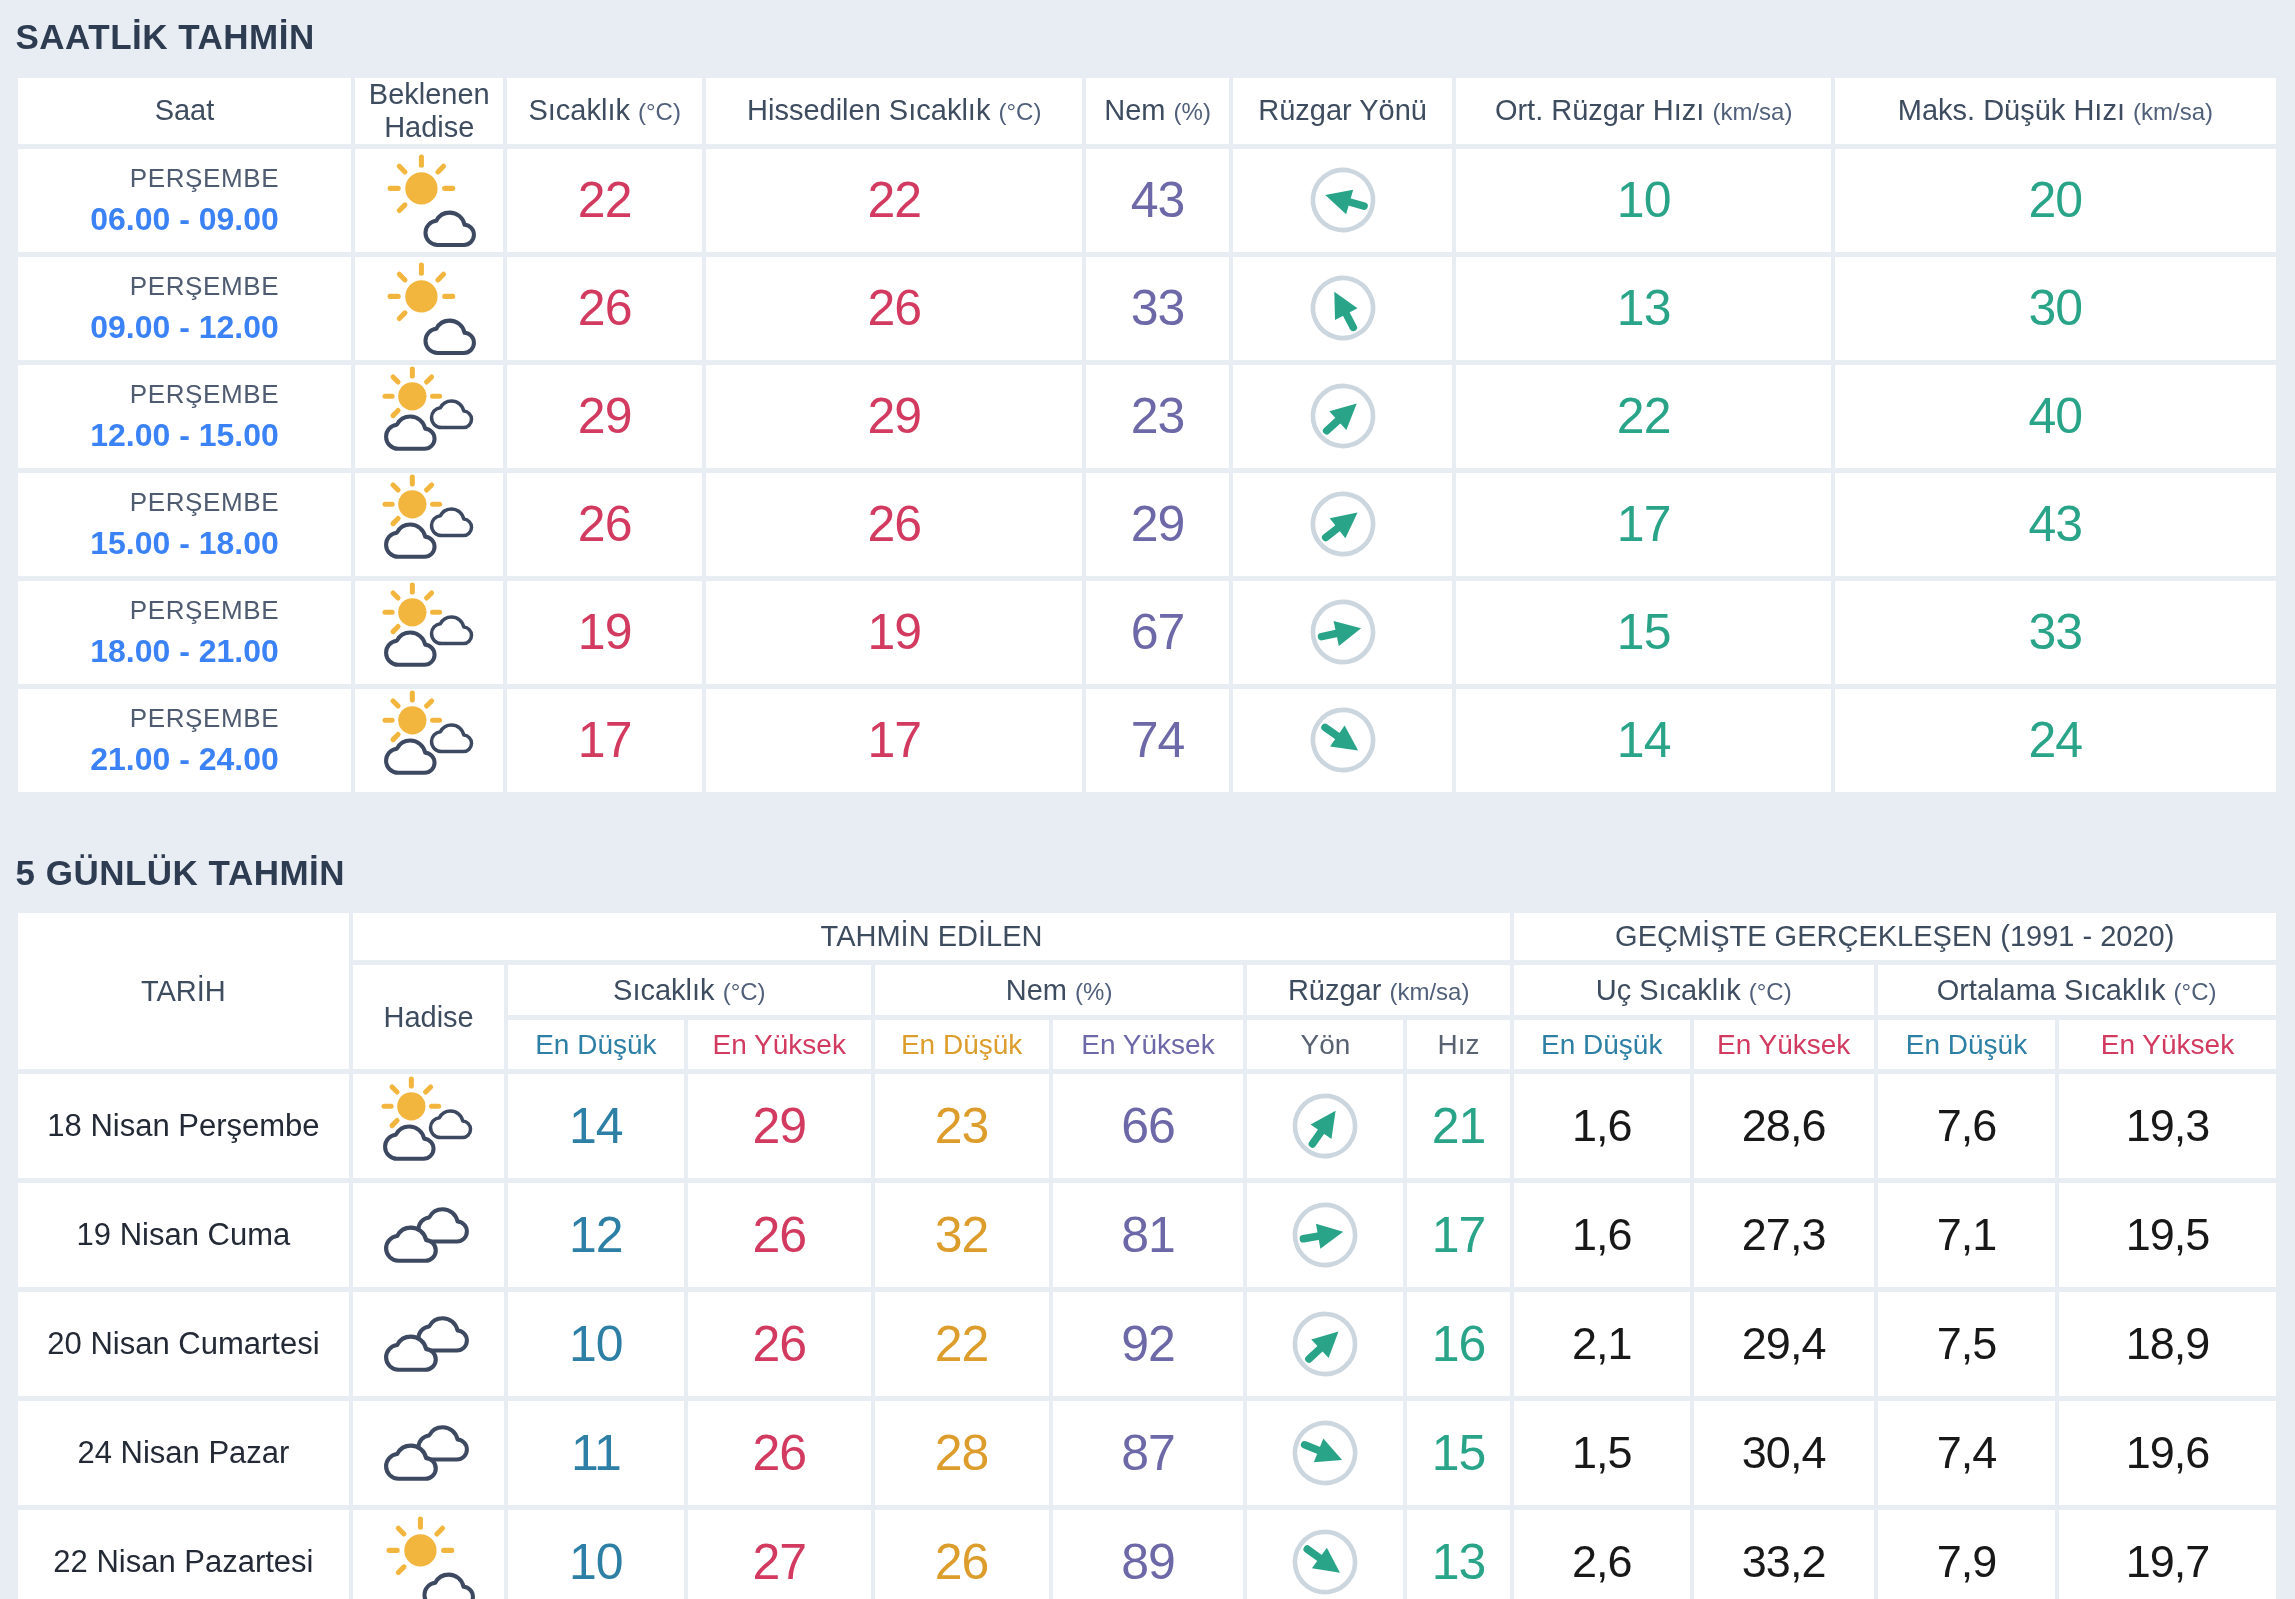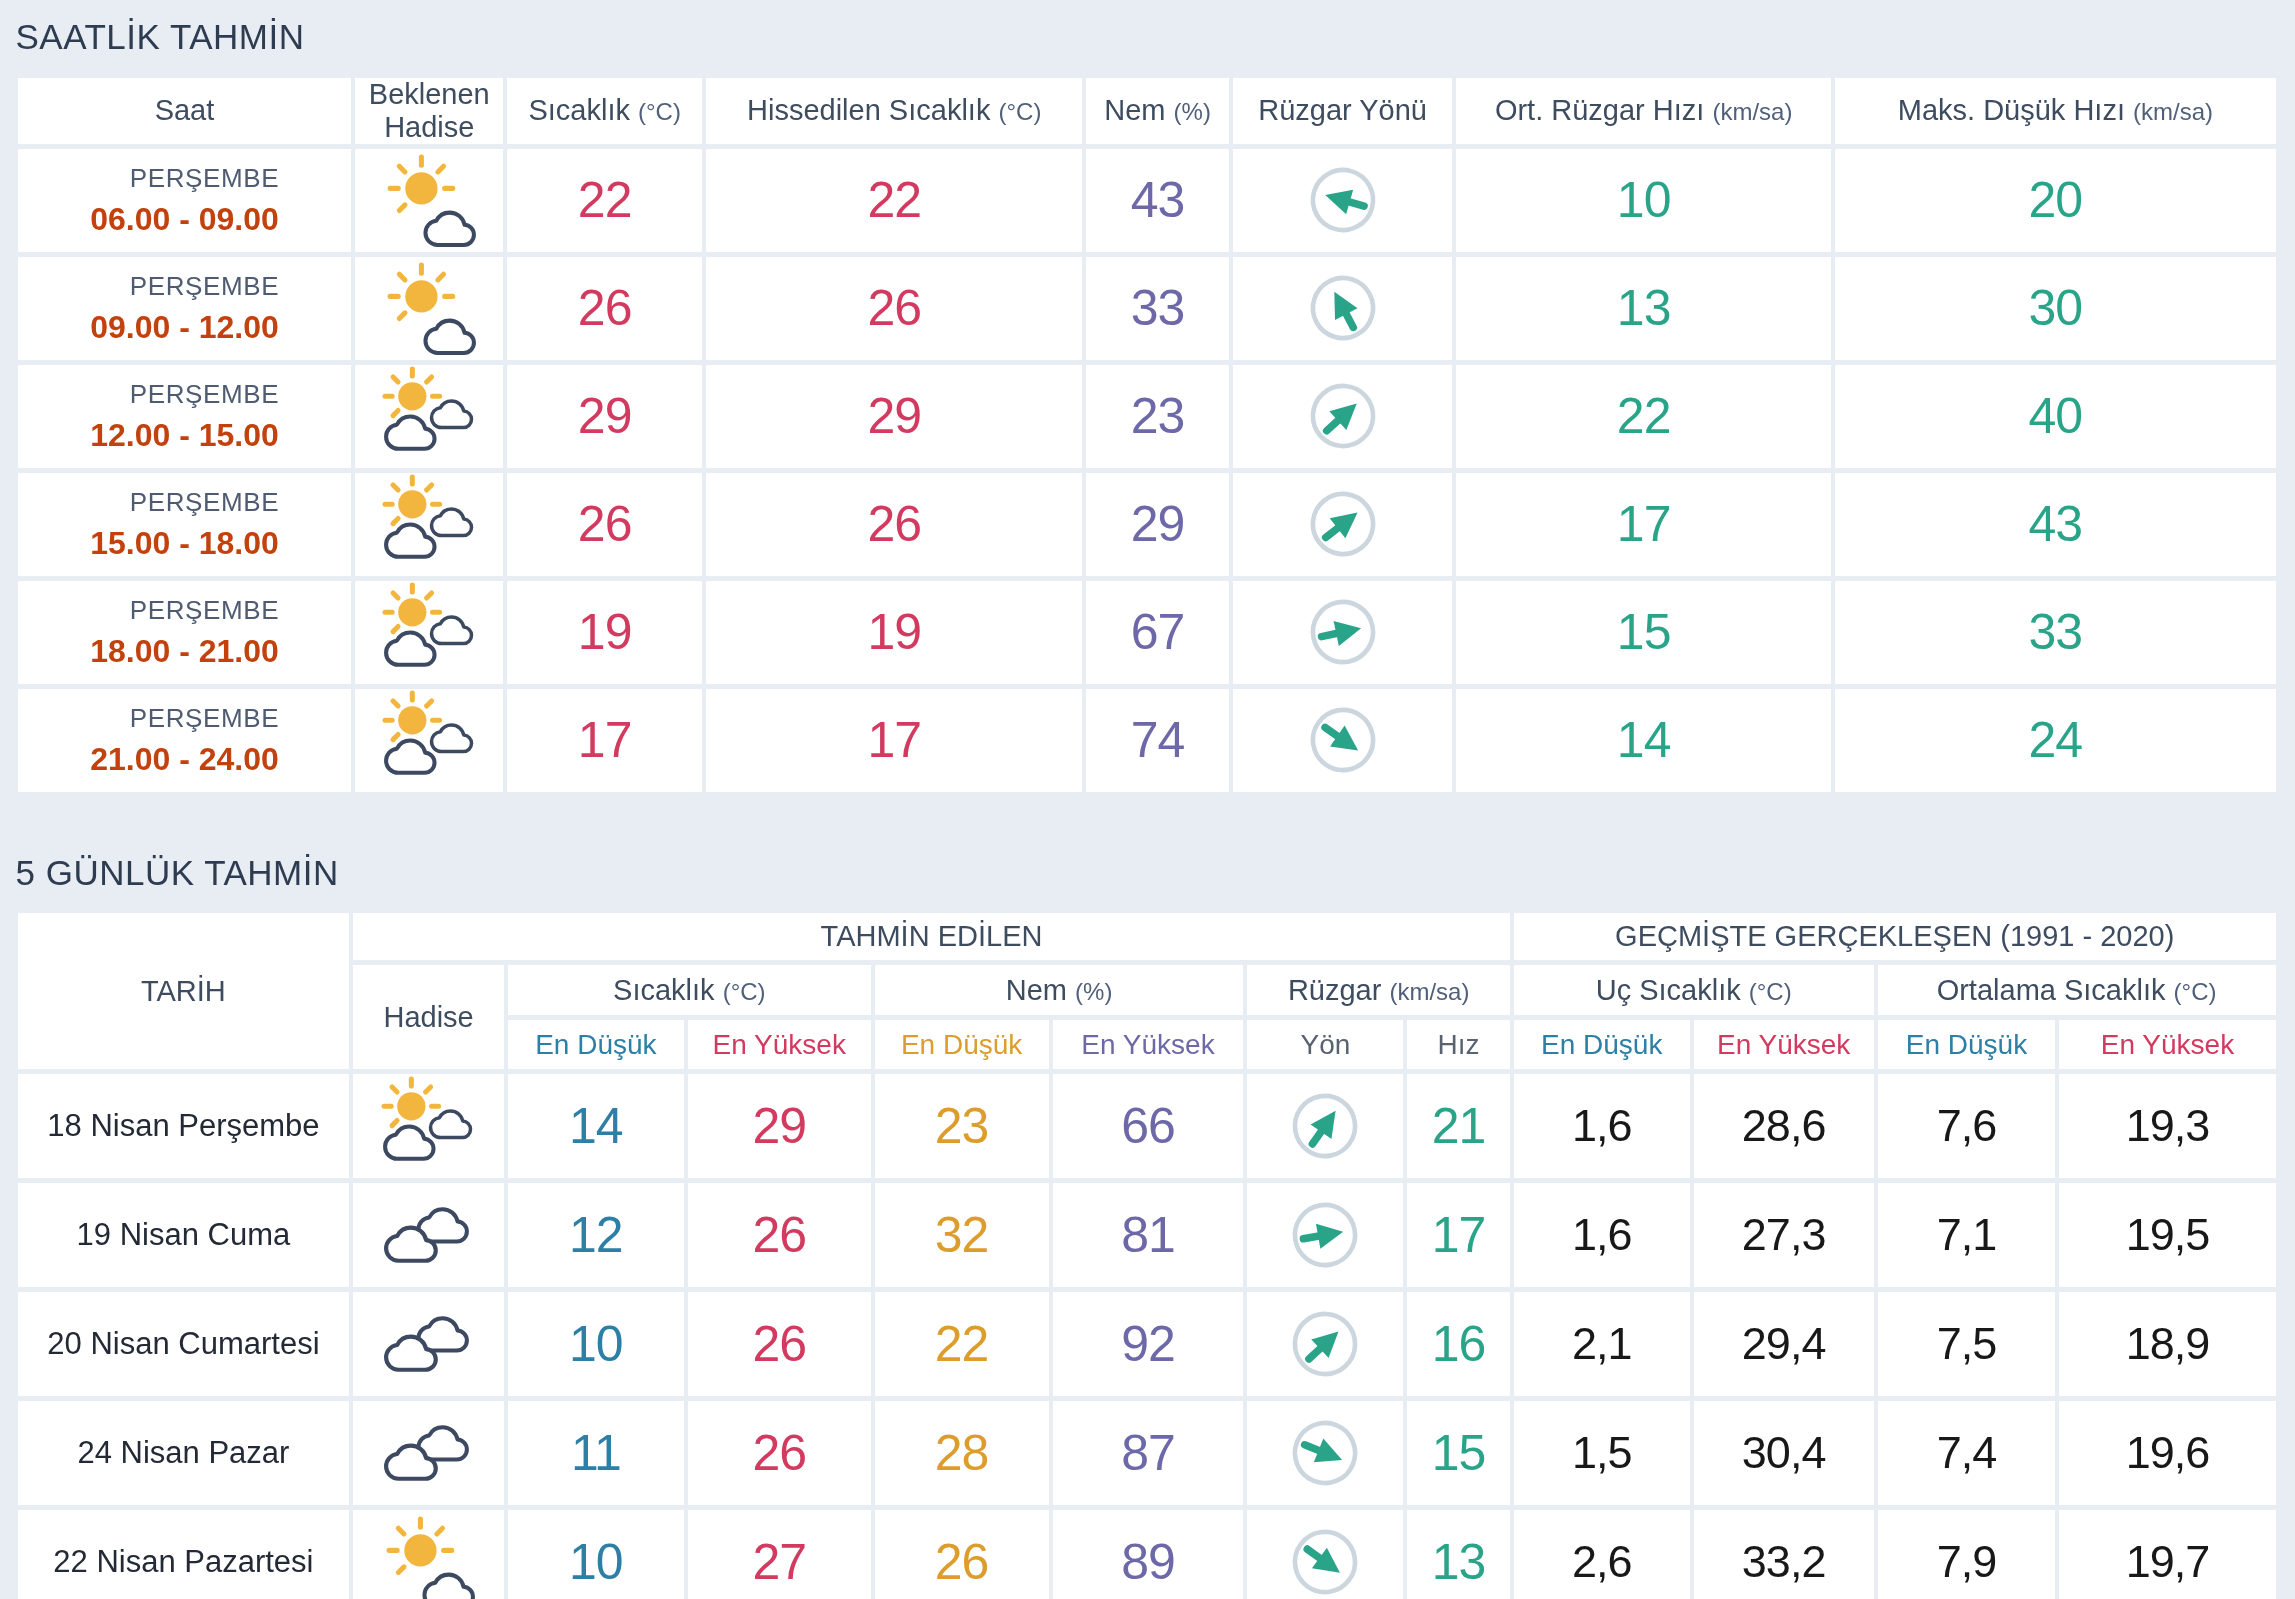--- a/index.html
+++ b/index.html
@@ -4,38 +4,38 @@
 <style>
   html,body{margin:0;padding:0;}
   body{
     width:2296px;height:1599px;box-sizing:border-box;
     background:#e8edf3;
     font-family:"Liberation Sans","DejaVu Sans",sans-serif;
     padding:9.7px 13.6px 0;
     overflow:hidden;
   }
   .sec-title{
-    font-size:35px;font-weight:400;color:#2e3c52;
+    font-size:35px;font-weight:700;color:#2e3c52;
     margin:7.8px 0 15.5px 1.9px;letter-spacing:0.5px;
   }
   .sec-title.second{margin-top:56px;}
   table{border-collapse:separate;border-spacing:4.9px 5.8px;table-layout:fixed;}
   th,td{background:#ffffff;text-align:center;vertical-align:middle;padding:0;overflow:hidden;}
   th{font-weight:500;font-size:29px;color:#3e4c60;}
   .unit{font-size:24px;font-weight:400;color:#51607a;}
   .t-hourly{width:2266px;}
   .t-daily{width:2266px;}
   .t-hourly tr.hrow{height:54px;}
   .t-hourly tr.drow{height:103px;}
   .t-daily tr.hr1{height:47px;}
   .t-daily tr.hr2{height:50px;}
   .t-daily tr.hr3{height:49px;}
   .t-daily tr.drow{height:104px;}
   .day{font-size:26px;font-weight:500;color:#4e5b70;letter-spacing:0.6px;margin-bottom:6.8px;padding-left:40px;}
-  .time{font-size:32px;font-weight:600;color:#c2410c;}
+  .time{font-size:32px;font-weight:600;color:#3b82f6;}
   .date{font-size:31px;font-weight:500;color:#232a36;margin-left:44px;}
   .num{font-size:50px;font-weight:400;letter-spacing:-1px;}
   .red{color:#d23a5f;}
   .purple{color:#6d68a8;}
   .teal{color:#2aa489;}
   .blue{color:#2d7fa5;}
   .orange{color:#dd9d2c;}
   .dark{color:#181818;font-size:45px;}
   .grp{font-size:29px;font-weight:400;color:#3e4c60;}
   .sub{font-size:28px;font-weight:500;}

